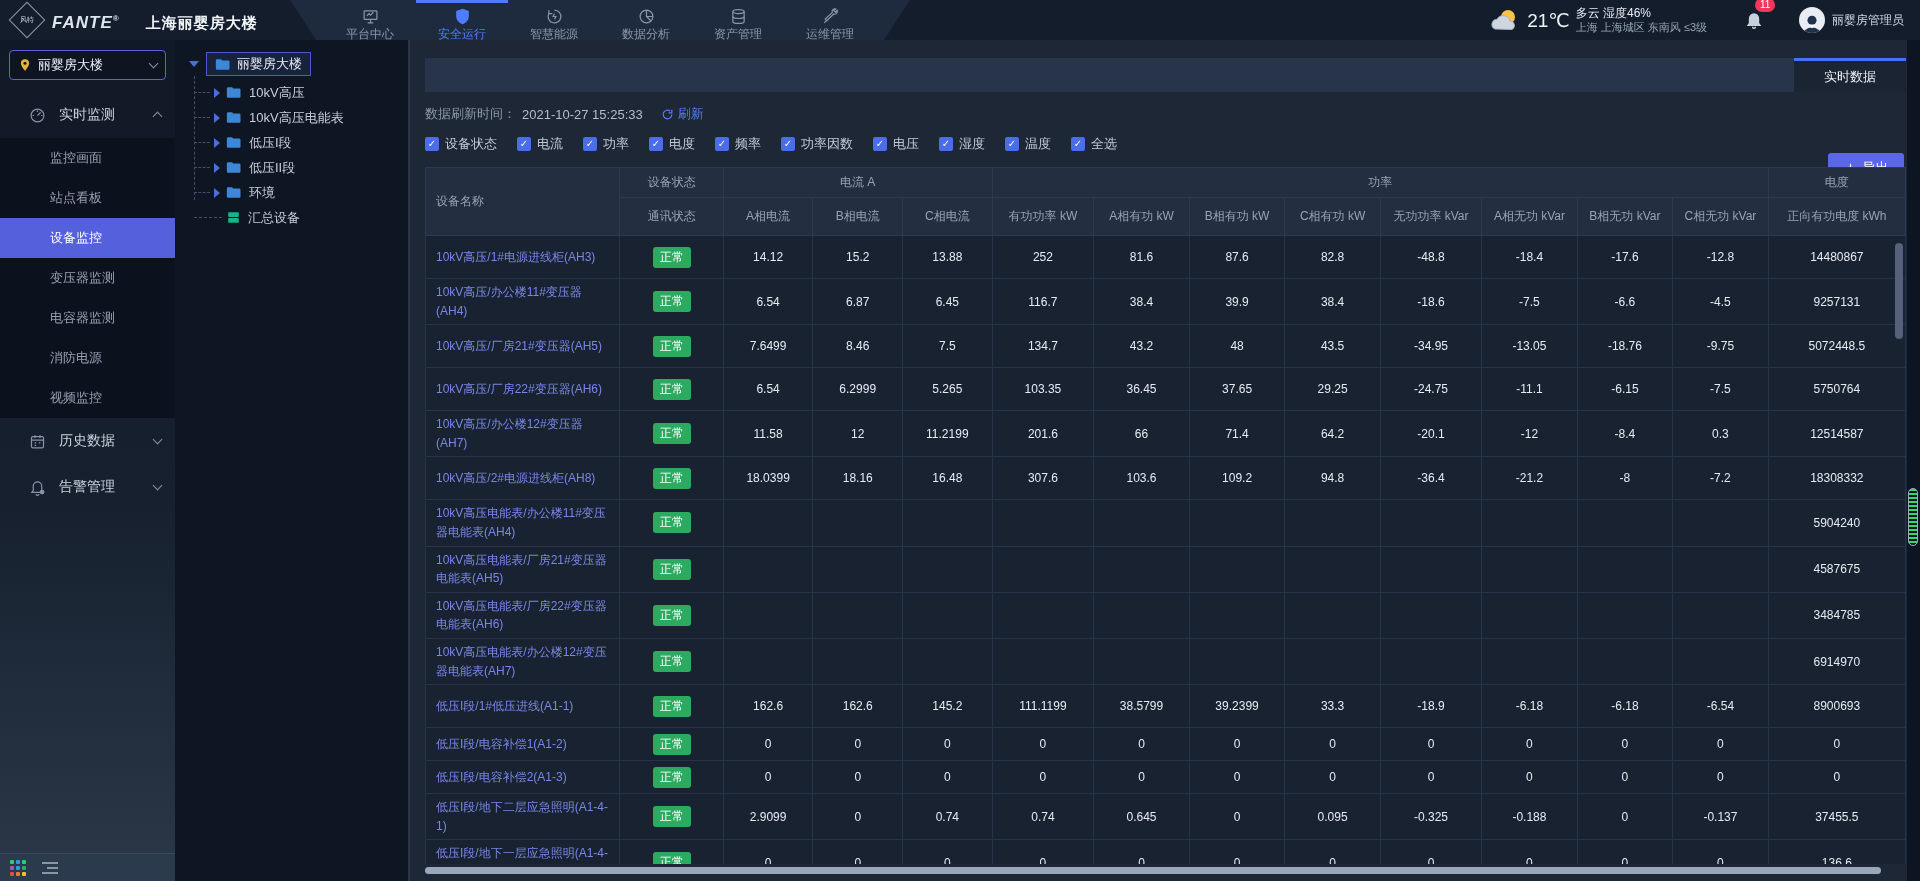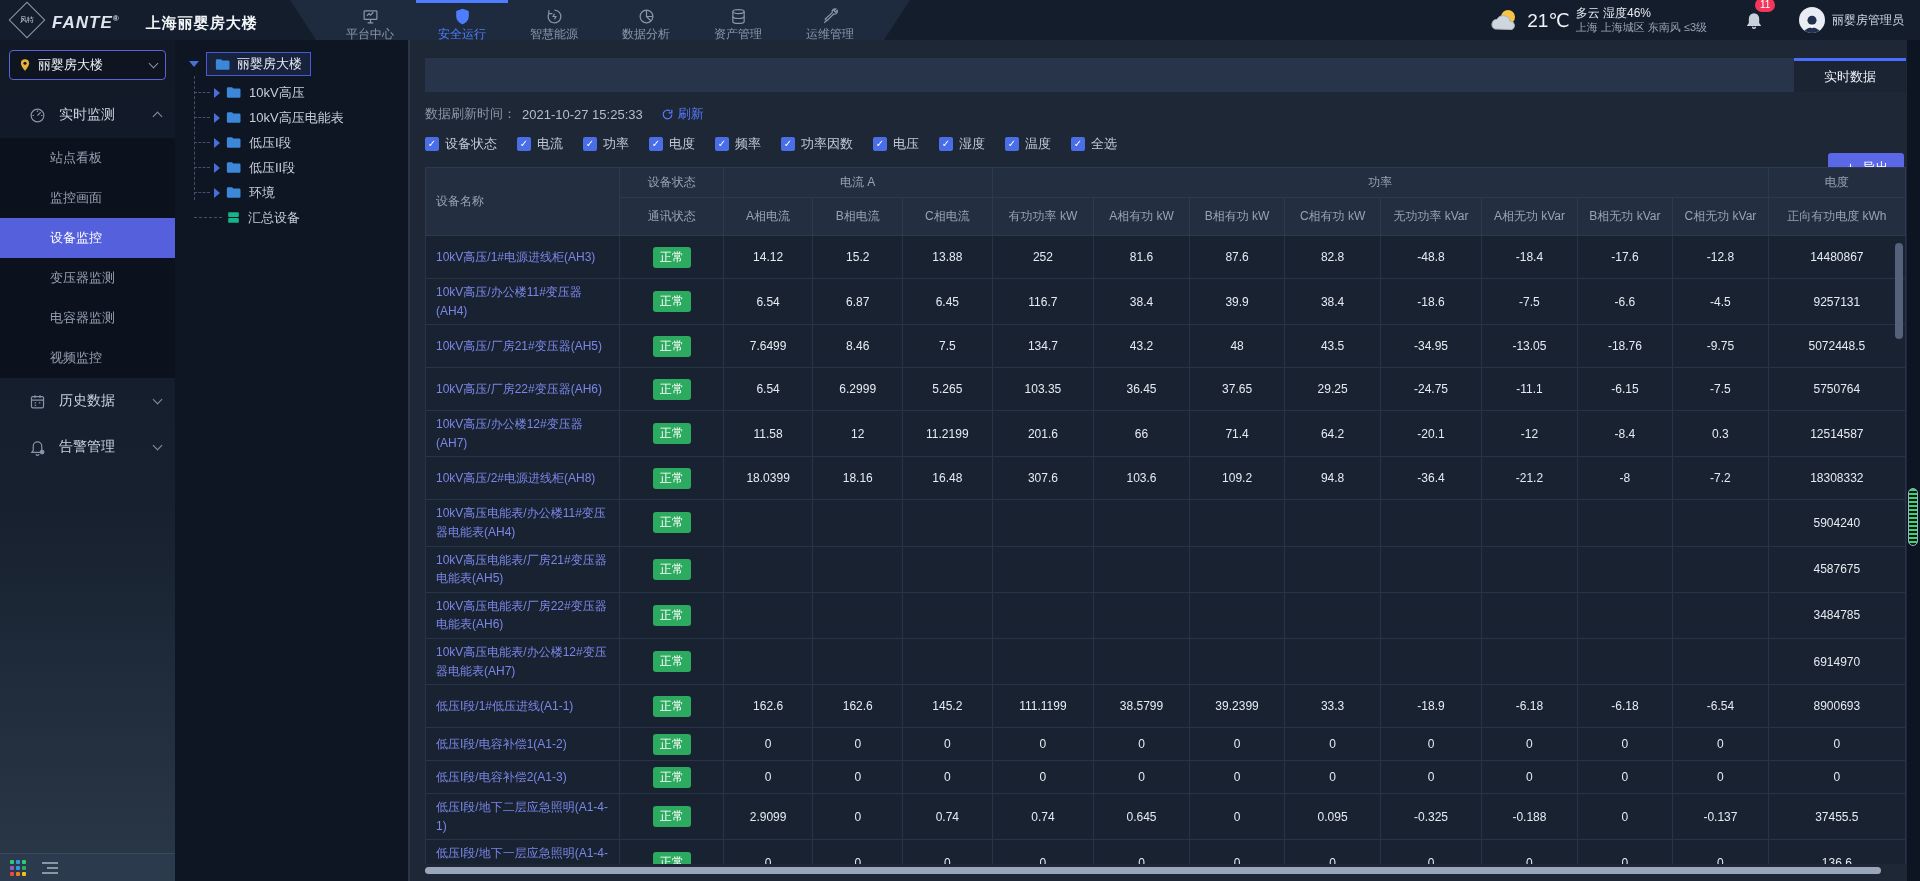--- a/index.html
+++ b/index.html
@@ -230,25 +230,26 @@
             <svg width="17" height="17" viewBox="0 0 24 24" fill="none" stroke="currentColor" stroke-width="1.7">
               <circle cx="12" cy="12" r="9"></circle>
               <path d="M12 12l4.5-4.5"></path>
               <path d="M5 12h2M12 5v2M17 12h2"></path>
             </svg>
           </span>
           <span class="m-label">实时监测</span>
           <span class="chev up"></span>
         </div>
         <div class="submenu">
+          <div class="submenu-item">监控画面</div>
           <div class="submenu-item">站点看板</div>
-          <div class="submenu-item">监控画面</div>
           <div class="submenu-item selected">设备监控</div>
           <div class="submenu-item">变压器监测</div>
           <div class="submenu-item">电容器监测</div>
+          <div class="submenu-item">消防电源</div>
           <div class="submenu-item">视频监控</div>
         </div>
         <div class="menu-section-head">
           <span class="mi">
             <svg width="17" height="17" viewBox="0 0 24 24" fill="none" stroke="currentColor" stroke-width="1.7">
               <rect x="3.5" y="5" width="17" height="16" rx="2"></rect>
               <path d="M3.5 10h17M8.5 3v4M15.5 3v4"></path>
               <path d="M8 14h2M14 14h2M8 17.5h2"></path>
             </svg>
           </span>

